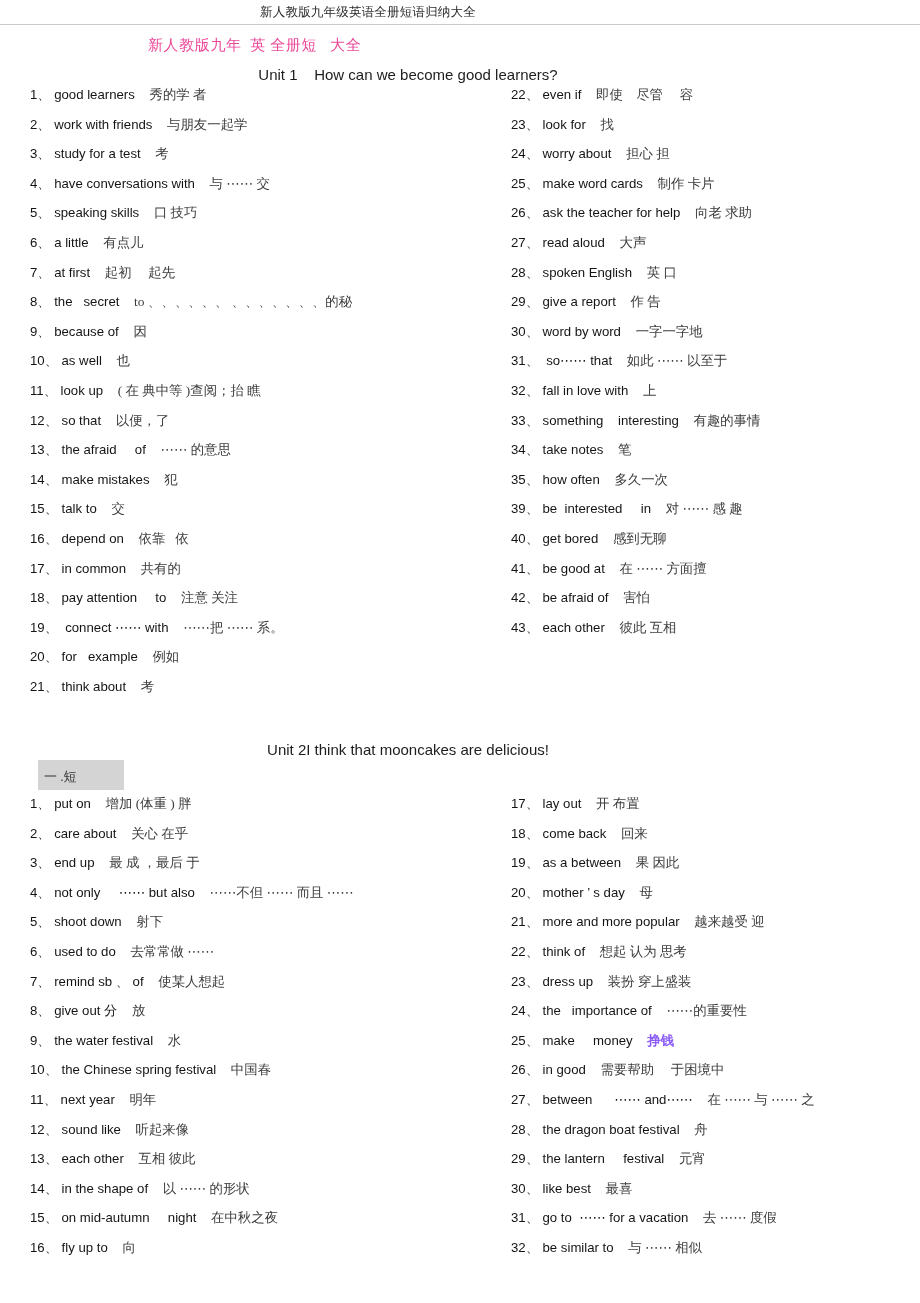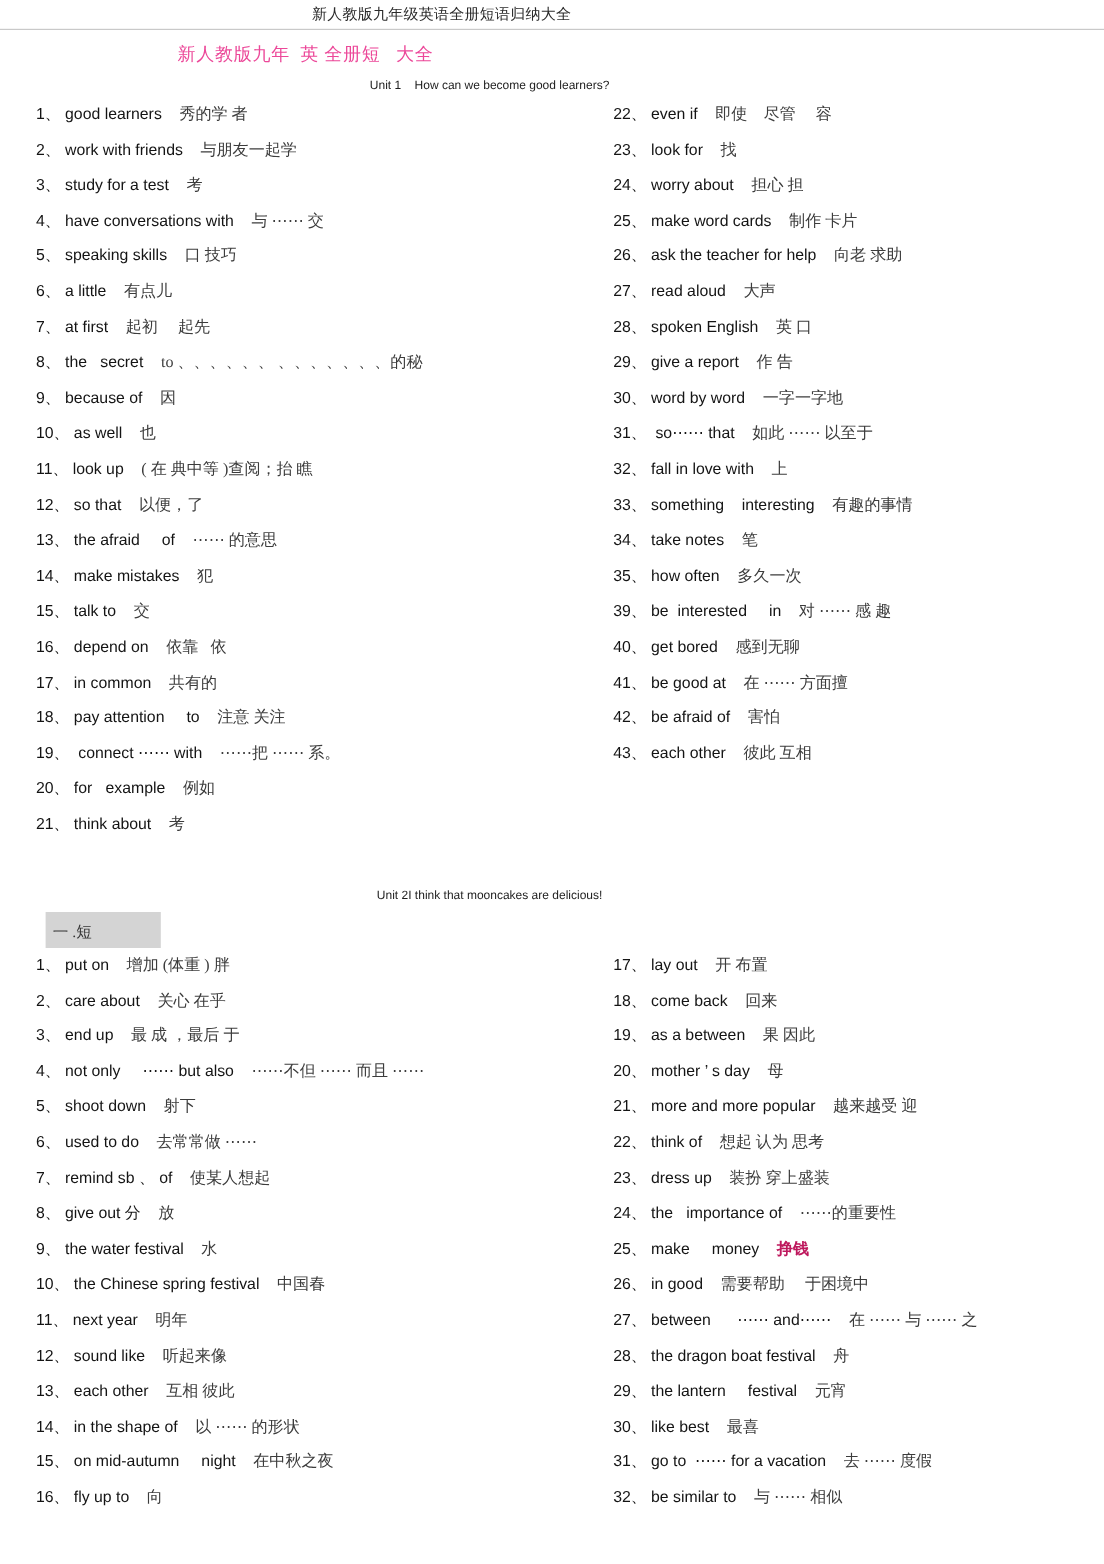--- a/index.html
+++ b/index.html
@@ -46,36 +46,35 @@
     font-size: 15px;
     color: #ec4899;
     letter-spacing: .6px;
     white-space: pre;
   }
   .unit-title {
     position: absolute;
     width: 816px;
     left: 0;
     text-align: center;
-    font-size: 10px;
+    font-size: 15px;
     color: #1d1d1d;
     white-space: pre;
   }
   #unit1-title { top: 66px; }
   #unit2-title { top: 741px; }
 
   
   .shade-box {
     position: absolute;
     left: 38px;
     top: 760px;
     width: 86px;
     height: 30px;
     background: #d4d4d4;
-    padding-left: 10px;
   }
   .shade-box .shade-text {
     position: absolute;
     left: 6px;
     top: 8px;
     font-family: "Liberation Serif", "DejaVu Serif", serif;
     font-size: 13px;
     color: #333;
     white-space: pre;
   }
@@ -105,21 +104,21 @@
   .term {
     color: #141414;
     flex: none;
   }
   .gloss {
     font-family: "Liberation Serif", "DejaVu Serif", serif;
     color: #3c3c3c;
     font-size: 13.4px;
     flex: none;
   }
-  .gloss.bold { font-weight: bold; color: #be185d; }
+  .gloss.bold { font-weight: bold; color: #8b5cf6; }
 </style>
 </head>
 <body>
 
 <div class="page-header">新人教版九年级英语全册短语归纳大全</div>
 <div class="header-rule"></div>
 
 <div class="doc-title">新人教版九年  英 全册短   大全</div>
 
 <div class="unit-title" id="unit1-title">Unit 1    How can we become good learners?</div>

